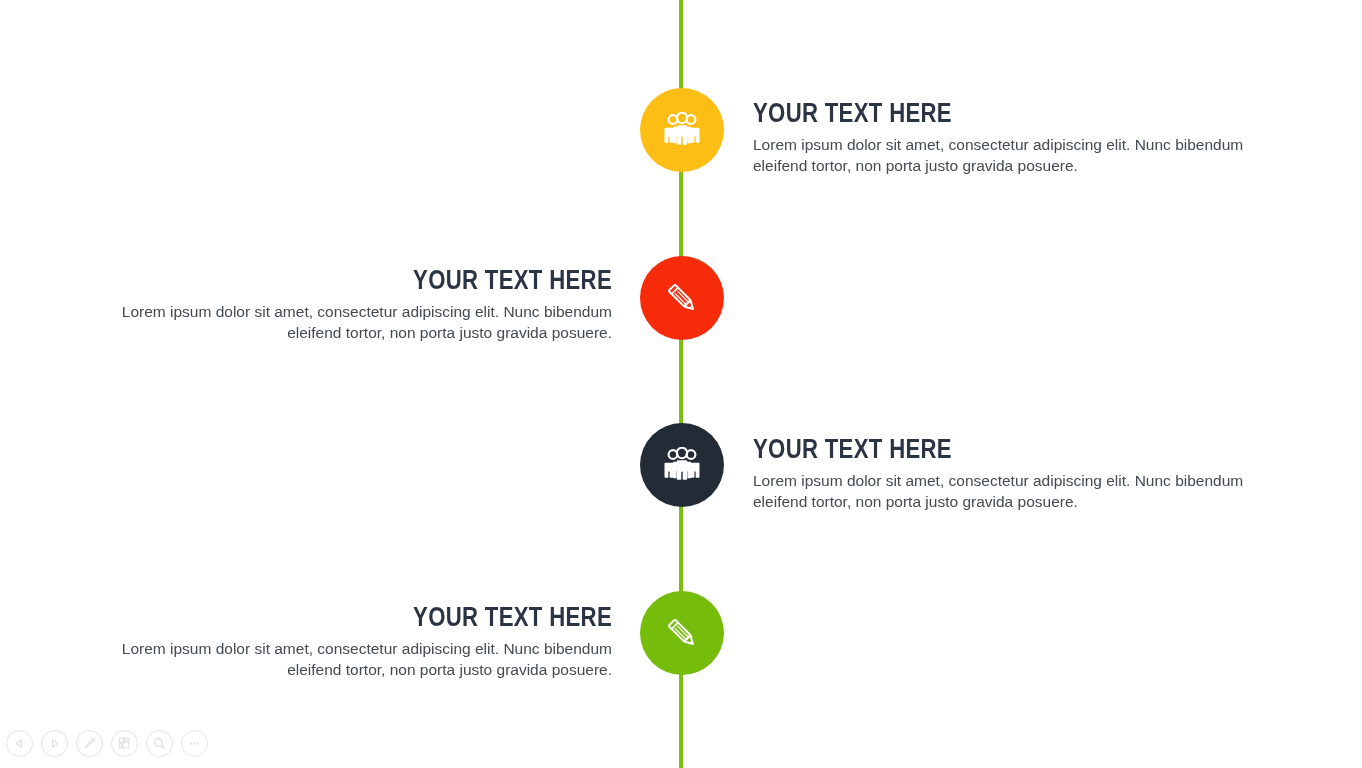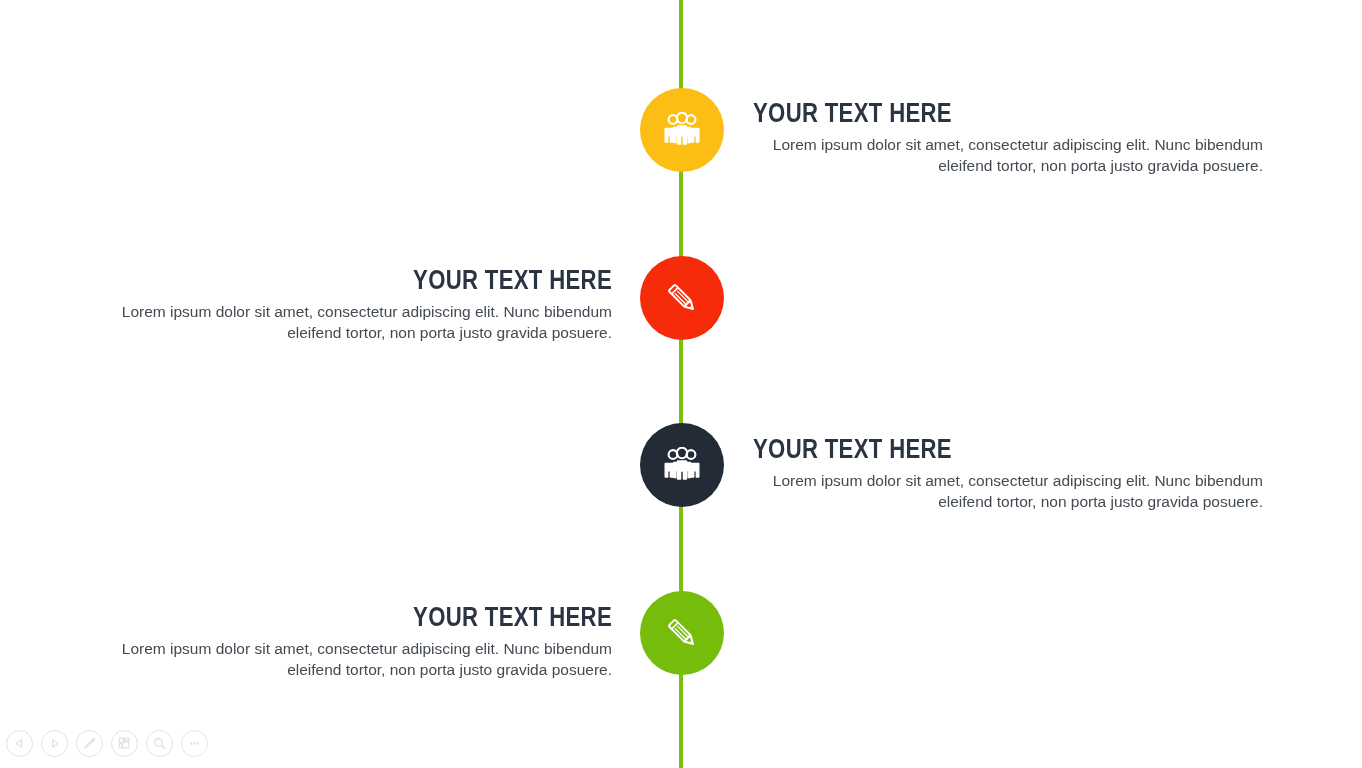--- a/index.html
+++ b/index.html
@@ -71,21 +71,20 @@
     transform: scaleX(0.82);
     white-space: nowrap;
     margin: 0 0 6px 0;
   }
   .block .body {
     font-family: "Liberation Sans", sans-serif;
     font-size: 15.5px;
     line-height: 21px;
     color: #434a52;
     margin: 0;
-    text-align: right;
   }
 
   
   .block.right {
     left: 753px;
     width: 510px;
     text-align: left;
   }
   .block.right .heading { transform-origin: left center; }
 

